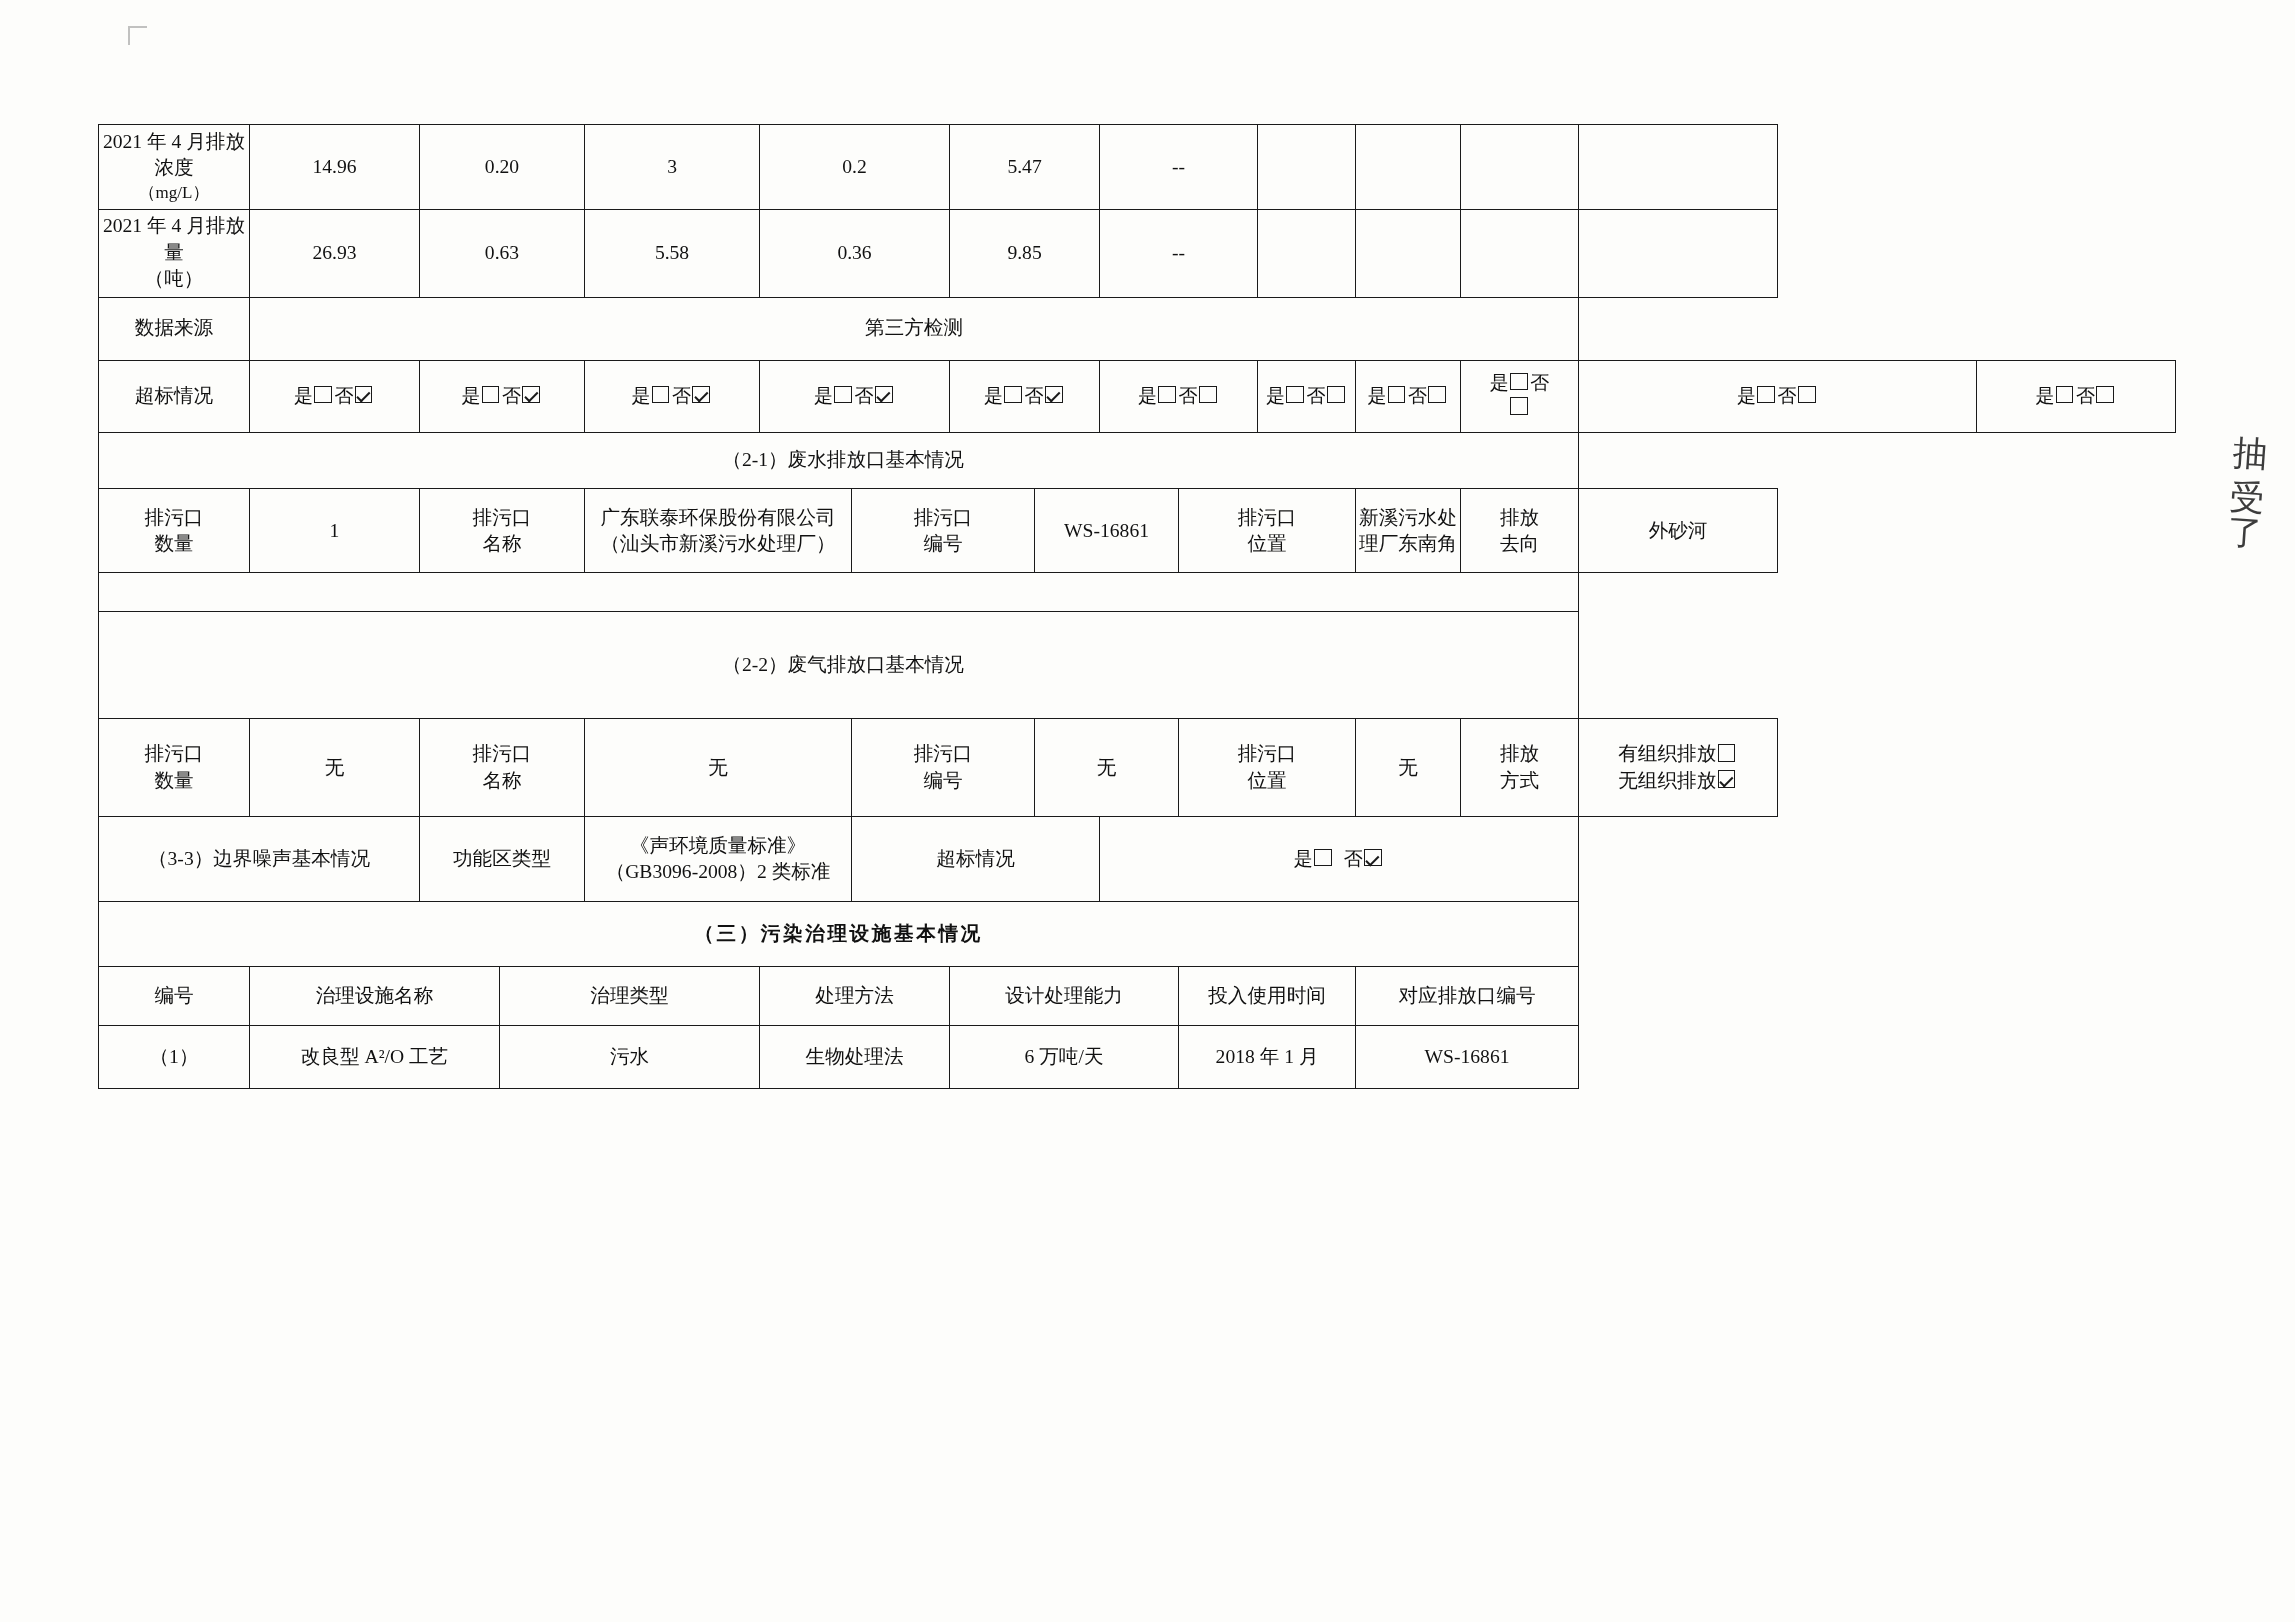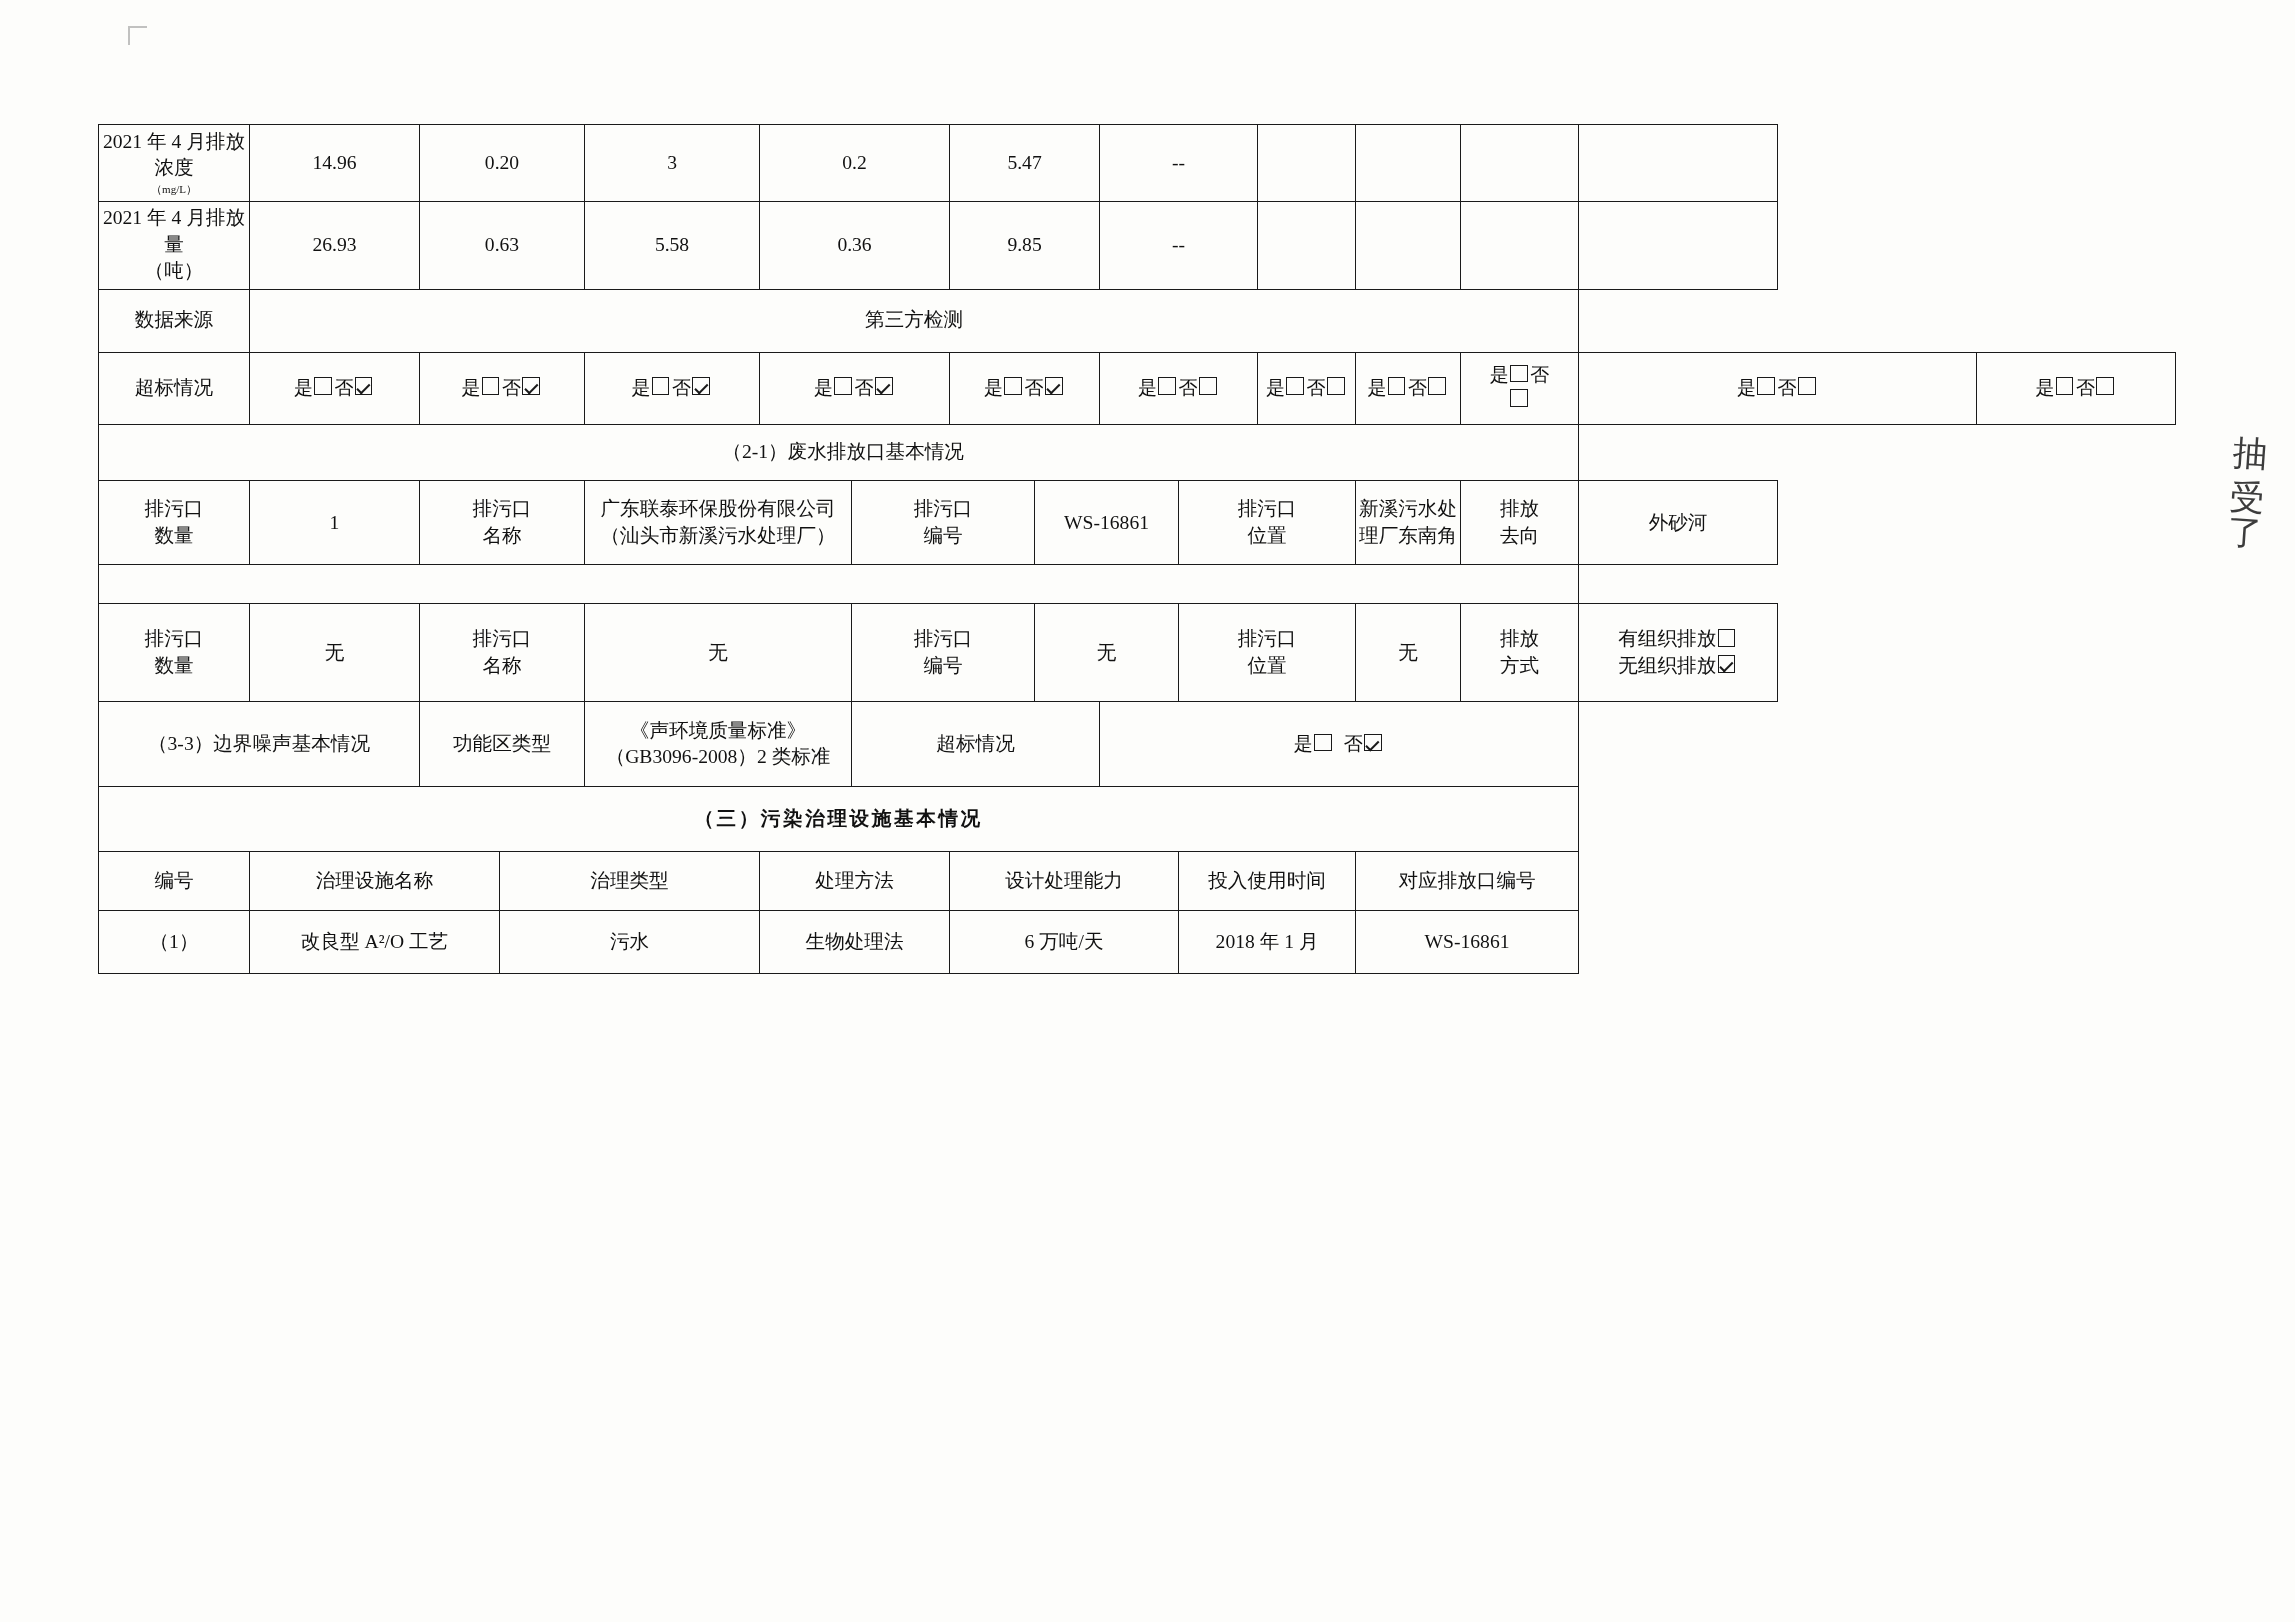--- a/index.html
+++ b/index.html
@@ -38,21 +38,21 @@
     text-align: center;
     vertical-align: middle;
     font-size: 19.6px;
     line-height: 1.35;
     padding: 3.9px 2.6px;
   }
   .lbl {
     font-size: 19px;
   }
   .small {
-    font-size: 11px;
+    font-size: 17px;
   }
   .num {
     font-size: 21.6px;
     font-family: "Liberation Serif", serif;
   }
   .rowh {
     height: 63px;
     margin-left: 30px;
   }
   .tworow {
@@ -290,20 +290,23 @@
           <div>排放</div>
           <div>去向</div>
         </td>
         <td class="lbl">外砂河</td>
       </tr>
 
       <tr style="height:39px">
         <td colspan="16"></td>
       </tr>
 
+      <tr>
+        <td class="sec-title" colspan="16" style="height:98px">（2-2）废气排放口基本情况</td>
+      </tr>
 
       <tr style="height:98px">
         <td class="lbl">
           <div>排污口</div>
           <div>数量</div>
         </td>
         <td colspan="2" class="lbl">无</td>
         <td class="lbl" colspan="2">
           <div>排污口</div>
           <div>名称</div>

